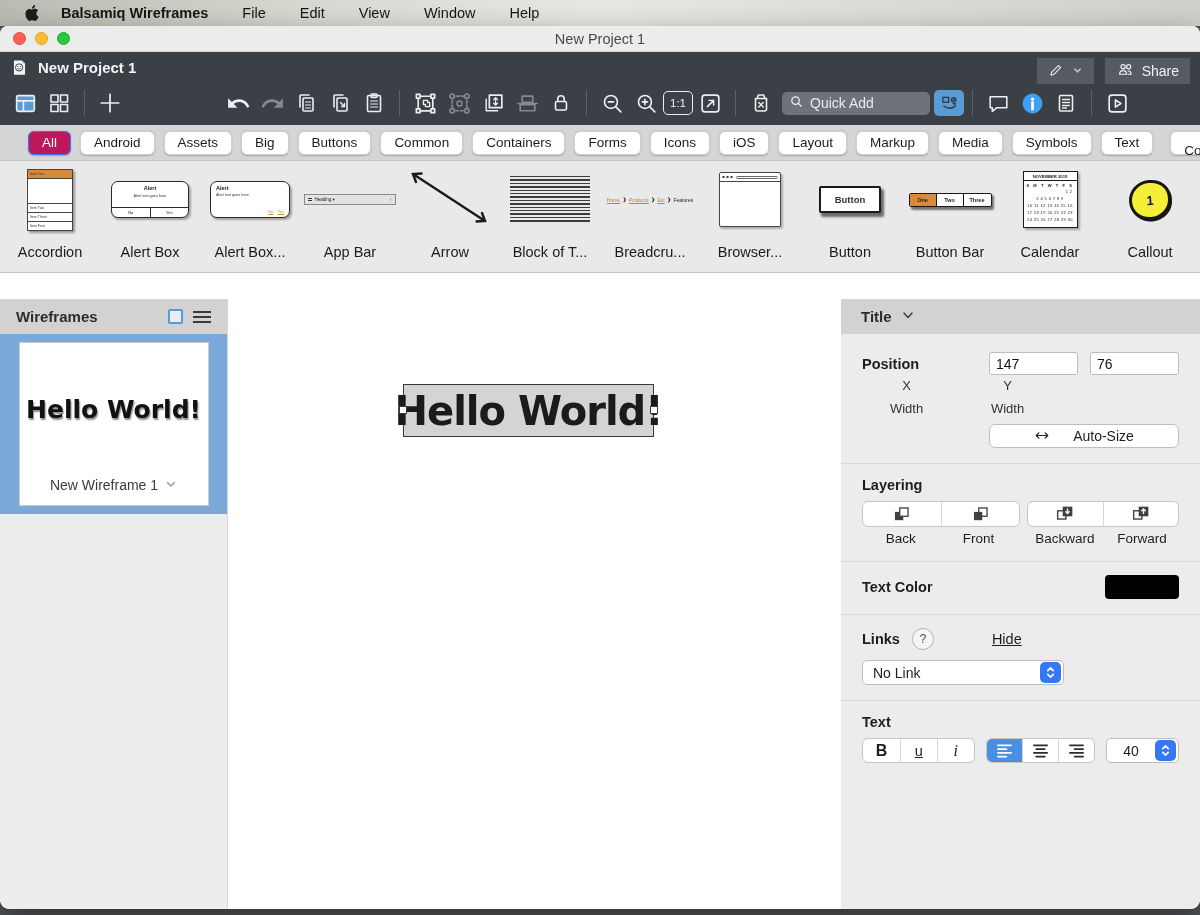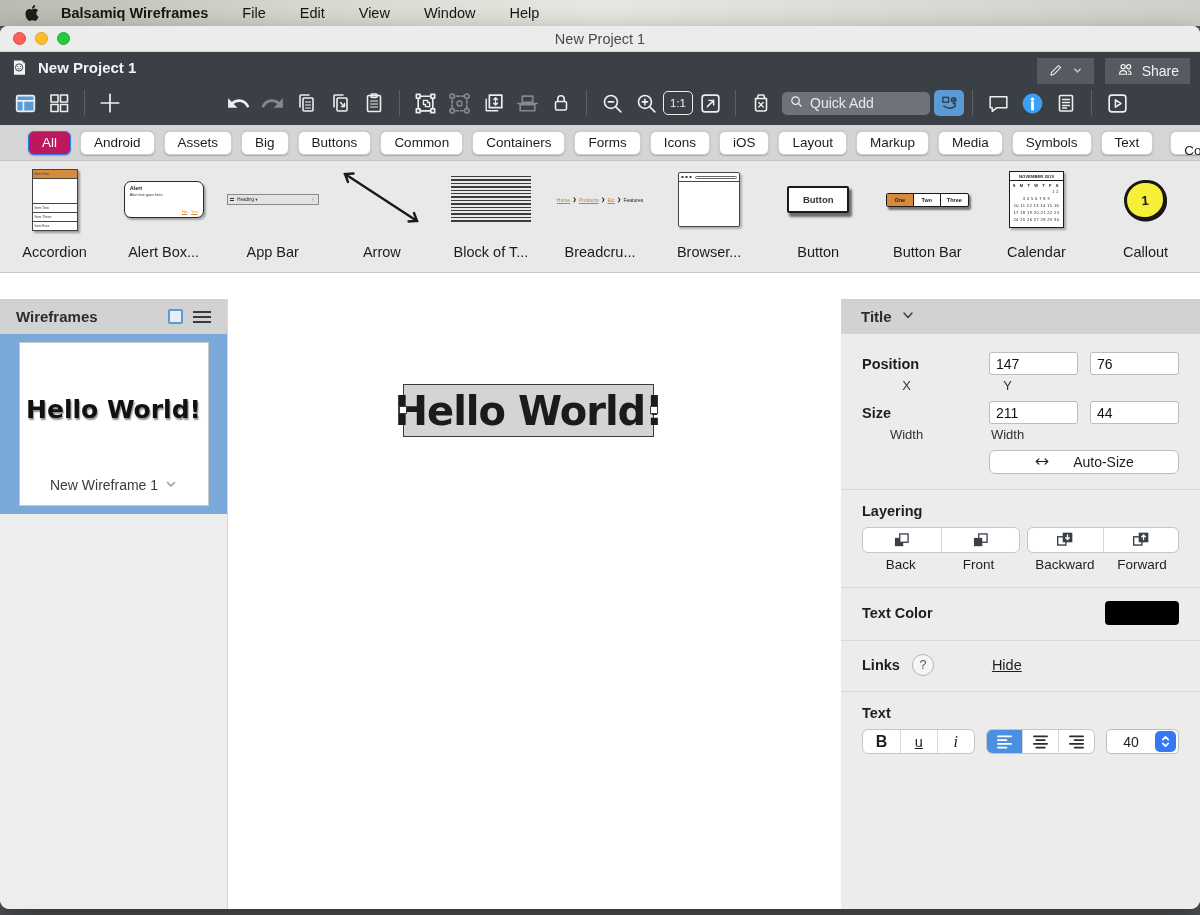--- a/index.html
+++ b/index.html
@@ -462,20 +462,33 @@
         <div class="acc-h">Item One</div>
         <div class="acc-sp"></div>
         <div class="acc-r">Item Two</div>
         <div class="acc-r">Item Three</div>
         <div class="acc-r">Item Four</div>
       </div>
         </div>
       <div class="plabel">Accordion</div>
     </div>
 
+    <div class="pitem">
+      <div class="pprev">
+          <div class="alert">
+        <div class="at">Alert</div>
+        <div class="ab">Alert text goes here</div>
+        <div class="abtns">
+              <div>No</div>
+              <div>Yes</div>
+            </div>
+      </div>
+        </div>
+      <div class="plabel">Alert Box</div>
+    </div>
 
     <div class="pitem">
       <div class="pprev">
           <div class="alert2">
         <div class="at">Alert</div>
         <div class="ab">Alert text goes here</div>
         <div class="alinks">
               <span>No</span>
               <span>Yes</span>
             </div>
@@ -627,27 +640,20 @@
           <div class="inputs2">
             <input class="numin" value="147" style="">
             <input class="numin" value="76" style="">
           </div>
         </div>
         <div class="underlabels">
           <div>X</div>
           <div>Y</div>
         </div>
 
-        <div class="row">
-          <span class="flabel">Size</span>
-          <div class="inputs2">
-            <input class="numin" value="211" style="">
-            <input class="numin" value="44" style="">
-          </div>
-        </div>
         <div class="underlabels">
           <div>Width</div>
           <div>Width</div>
         </div>
 
         <div class="row">
           <button class="autosize">
             <span><svg viewBox="0 0 18 12" width="16" height="11" fill="none" stroke="#222" stroke-width="1.4" stroke-linecap="round" stroke-linejoin="round">
                   <path d="M2.5 6h13M5.5 3 2.5 6l3 3M12.5 3l3 3-3 3"></path>
                 </svg></span>
@@ -704,20 +710,28 @@
           <span class="swatch"></span>
         </div>
 
         <div class="divider"></div>
 
         <div class="row">
           <span class="flabel">Links</span>
           <span class="qmark">?</span>
           <span class="hidelink">Hide</span>
         </div>
+        <div class="selectbox">
+          <span>No Link</span>
+          <span class="stepper">
+            <svg viewBox="0 0 12 16" width="11" height="15">
+                <path d="M3 6 6 3l3 3M3 10l3 3 3-3"></path>
+              </svg>
+          </span>
+        </div>
 
         <div class="divider"></div>
 
         <div class="seglabel">Text</div>
         <div class="textctrls">
           <div class="tgroup">
             <button class="tbtn b">B</button>
             <button class="tbtn u">u</button>
             <button class="tbtn i">i</button>
           </div>

